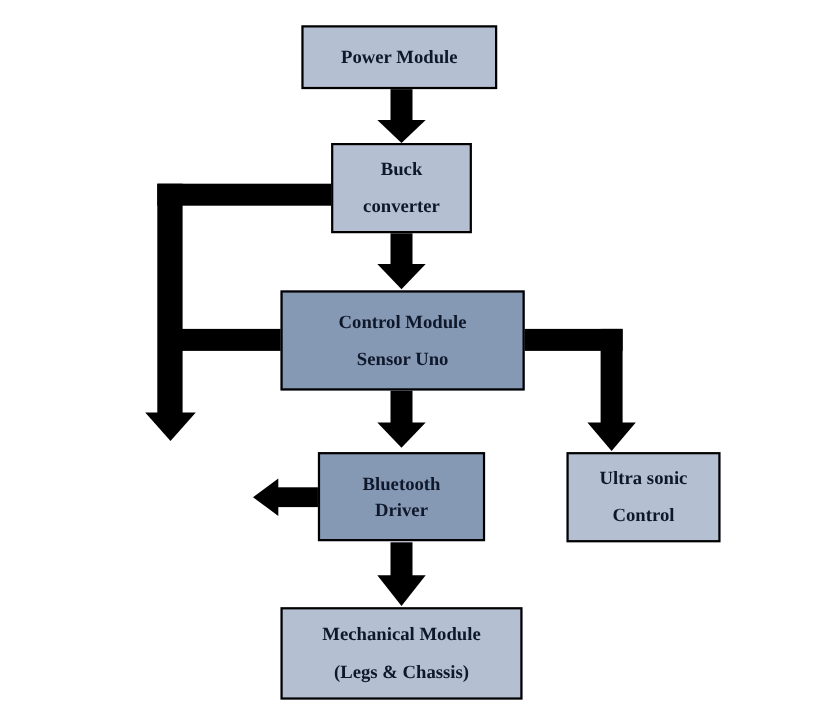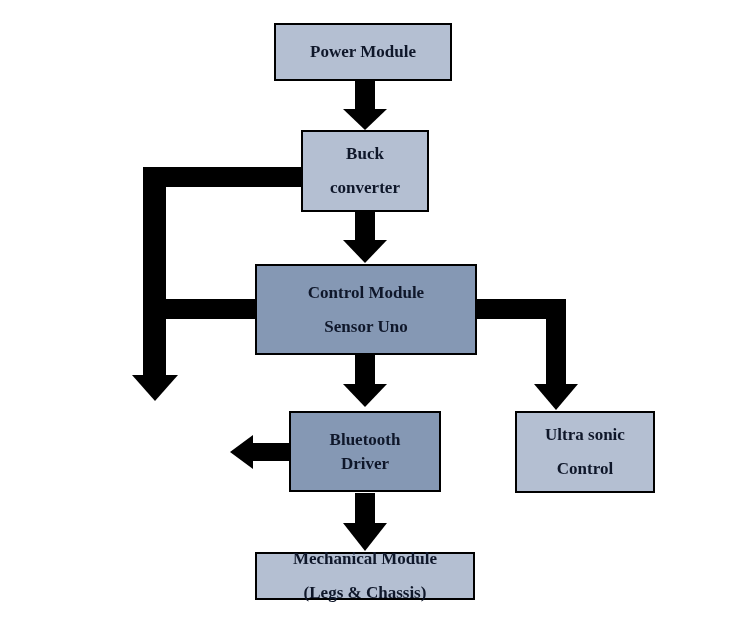--- a/index.html
+++ b/index.html
@@ -107,18 +107,18 @@
   <div class="node dark tight" style="left:289px; top:411px; width:152px; height:81px;">
     <span class="line1">Bluetooth</span>
     <span class="line2">Driver</span>
   </div>
 
   <div class="node light two-line" style="left:487px; top:411px; width:140px; height:82px;margin-left:28px;">
     <span class="line1">Ultra sonic</span>
     <span class="line2">Control</span>
   </div>
 
-  <div class="node light two-line" style="left:255px; top:552px; width:220px; height:48px;">
+  <div class="node light two-line" style="left:255px; top:552px; width:220px; height:84px;">
     <span class="line1">Mechanical Module</span>
     <span class="line2">(Legs &amp; Chassis)</span>
   </div>
 
 </div>
 
 </body></html>

